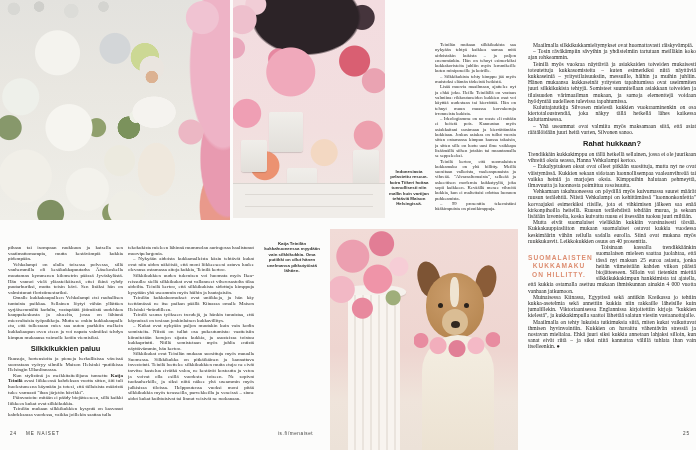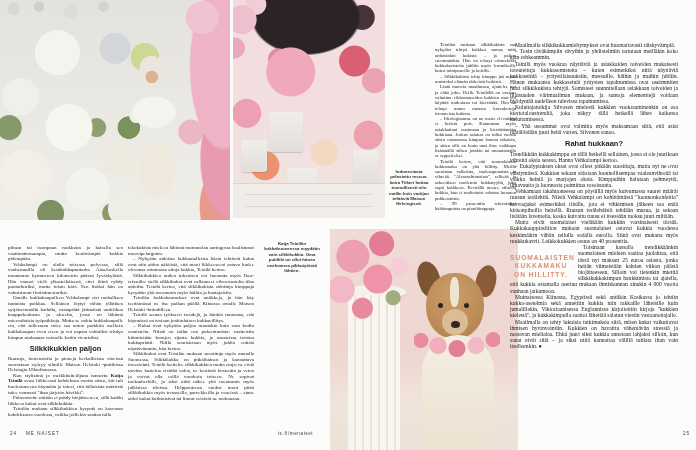--- a/index.html
+++ b/index.html
@@ -131,21 +131,21 @@
     <div id="dresser">
       <div class="drawer" style="top:10px;"></div>
       <div class="drawer" style="top:22px;"></div>
     </div>
   </div>
 
   <div class="col" id="l-col1" style="left:8px;top:245px;width:115px;height:174px;">
     <p>pihaan tai isompaan ruukkuun ja katsella sen vaatimattomampia, mutta kestävämpiä kukkia pidempään.</p>
     <p class="ind">Vehkalampi on alalla toisessa polvessa, sillä vanhemmilla oli kesäkukkapuutarha Äänekoskella muutaman kymmenen kilometrin päässä Jyväskylästä. Hän vannoi vielä yläasteikäisenä, ettei ikinä ryhdy puutarhuriksi, mutta toisin kävi. Sen lisäksi hän on valmistunut floristimestariksi.</p>
     <p class="ind">Omalle kukkakaupalleen Vehkalampi etsi rauhallisen tuntuista paikkaa. Sellainen löytyi vähän yllättäen syrjäisemmältä kadulta, vastapäätä jätimäistä uudehkoa kauppakeskusta ja alueelta, jossa on lähinnä miesvaltaisia työpaikkoja. Mutta se onkin kukkakaupalle etu, että tullessaan mies saa auton parkkiin melkein kukkakaupan oven eteen ja voi napata valmiiksi tehdyn kimpun mukaansa vaimolle kotiin viemisiksi.</p>
-    <div class="subhead">Silkkikukkien paljon</div>
+    <div class="subhead">Silkkikukkien paluu</div>
     <p>Ruusuja, hortensioita ja pioneja herkullisissa väreissä suorastaan vyöryy silmille Maison Helsinki -putiikissa Helsingin Ullanlinnassa.</p>
     <p class="ind"><span>Kun stylistinä ja meikkitaiteilijana tunnettu </span><b>Katja Teinilä</b><span> avasi liikkeensä kahdeksan vuotta sitten, äiti tuli huolestuneena käymään ja totesi, että tällaisista määristä tulee varmasti "ihan järjetön hävikki".</span></p>
     <p class="ind">Päinvastoin: mitään ei päädy biojätteeseen, sillä kaikki liikkeen kukat ovat silkkikukkia.</p>
     <p class="ind">Teinilän mukaan silkkikukkien kysyntä on kasvanut kahdeksassa vuodessa, vaikka joillekin saattaa tulla</p>
   </div>
 
   <div class="col" id="l-col2" style="left:128px;top:245px;width:126px;height:174px;">
     <p>tekokukista mieleen lähinnä mummolan auringossa haalistunut muovipelargonia.</p>
     <p class="ind">– Nykyään aidoista kukkamalleista käsin tehtävät kukat ovat niin aidon näköisiä, että moni liikkeeseeni astuva luulee olevansa ostamassa aitoja kukkia, Teinilä kertoo.</p>
     <p class="ind">Silkkikukkien uuden tulemisen voi huomata myös Ikea-reissulla: siellä silkkikukat ovat vallanneet viherosastolta tilaa aidoilta. Teinilä kertoo, että silkkikukista sidottuja kimppuja kysytään yhä useammin myös häihin ja hautajaisiin.</p>
@@ -177,21 +177,21 @@
 
   <div class="col" id="r-col1" style="left:435px;top:42px;width:81px;height:190px;">
     <p class="ind">Teinilän mukaan silkkikukista saa nykyään tehtyä kaikkea samaa mitä aidoistakin kukista – ja paljon enemmänkin. Hän on tehnyt esimerkiksi kukkakoristeita juhliin myös lemmikeille kuten miniponeille ja koirille.</p>
     <p class="ind">– Silkkikukista tehty kimppu jää myös muistoksi elämän tärkeistä hetkistä.</p>
     <p class="ind">Lisää muovia maailmaan, ajattelee nyt ja ehkä joku. Heille Teinilällä on vastaus valmiina: rikkoutuneiden kukkien osat voi käyttää uudestaan tai kierrättää. Hän on tehnyt muun muassa korvakoruja irronneista kukista.</p>
     <p class="ind">– Ideologiamme on no waste eli mitään ei heitetä pois. Kannustan myös asiakkaitani uusimaan ja kierrättämään kukkiaan. Joskus asiakas on tullut vuosia sitten ostamansa kimpun kanssa takaisin, ja sitten sille on luotu uusi ilme vaikkapa lisäämällä siihen jotakin tai muuntamalla se seppeleeksi.</p>
     <p class="ind">Teinilä kertoo, että suomalaisten kukkamaku on yhä hillitty. Meillä suositaan valkoista, vaaleanpunaista ja vihreää. "Alvaraaltomaista", selkeää ja askeettisen modernia kukkatyyliä, joka sopii kaikkeen. Keväällä menee vihreitä kukkia, kun ei maltettaisi odottaa luonnon puhkeamista.</p>
     <p class="ind">– 99 prosenttia tekemistäni hääkimpuista on pionikimppuja.</p>
   </div>
 
-  <div class="col" id="r-wide" style="left:510px;top:42px;width:168px;height:402px;">
+  <div class="col" id="r-wide" style="left:528px;top:42px;width:168px;height:402px;">
     <p class="ind">Maailmalla silkkikukkamieltymykset ovat huomattavasti räiskyvämpiä.</p>
     <p class="ind">– Tosin räväkämpiin sävyihin ja yhdistelmiin tartutaan meilläkin koko ajan rohkeammin.</p>
     <p class="ind">Teinilä myös vuokraa näyttäviä ja asiakkaiden toiveiden mukaisesti toteutettuja kukkasomisteita – kuten esimerkiksi niitä näyttäviä kukkaseiniä – yritystilaisuuksiin, messuille, häihin ja muihin juhliin. Hänen mukaansa kukkaseinät yritysten tapahtumissa ovat useimmiten juuri silkkikukista tehtyjä. Somisteet suunnitellaan asiakkaan toiveiden ja tilaisuuden värimaailman mukaan, ja samoja elementtejä voidaan hyödyntää uudelleen tulevissa tapahtumissa.</p>
     <p class="ind">Kuluttajatutkija Silvosen mielestä kukkien vuokraaminenkin on osa kiertotaloustrendiä, joka näkyy tällä hetkellä lähes kaikessa kuluttamisessa.</p>
     <p class="ind">– Yhä useammat ovat valmiita myös maksamaan siitä, että asiat räätälöidään juuri heitä varten, Silvonen sanoo.</p>
     <div class="subhead">Rahat hukkaan?</div>
     <p>Trendikkäin kukkakimppu on tällä hetkellä sellainen, jossa ei ole juurikaan vihreitä oksia seassa, Hanna Vehkalampi kertoo.</p>
     <p class="ind">– Eukalyptuksen oksat ovat olleet pitkään suosittuja, mutta nyt ne ovat väistymässä. Kukkien sekaan sidotaan luonnollisempaa vaaleanvihreää tai vaikka heiniä ja marjojen oksia. Kimppuihin halutaan pehmeyttä, ilmavuutta ja luonnosta poimittua rosoisuutta.</p>
     <p class="ind">Vehkamaan takahuoneessa on pöydillä myös kuivumassa suuret määrät ruusun terälehtiä. Niistä Vehkalampi on kehittämässä "luonnonkonfettia" korvaajaksi esimerkiksi riisille, jota ei vihkimisen jälkeen saa enää kirkonpihoilla heitellä. Ruusun terälehdistä tehdään murua, ja sekaan lisätään laventelia, koska kuivattu ruusu ei itsessään tuoksu juuri miltään.</p>
     <p class="ind">Mutta eivät suomalaiset vieläkään kukkiin varsinaisesti törsää. Kukkakauppiasliiton mukaan suomalaiset ostavat kukkia vuodessa keskimäärin vähän reilulla sadalla eurolla. Siinä ovat mukana myös ruukkukasvit. Leikkokukkien osuus on 40 prosenttia.</p>

